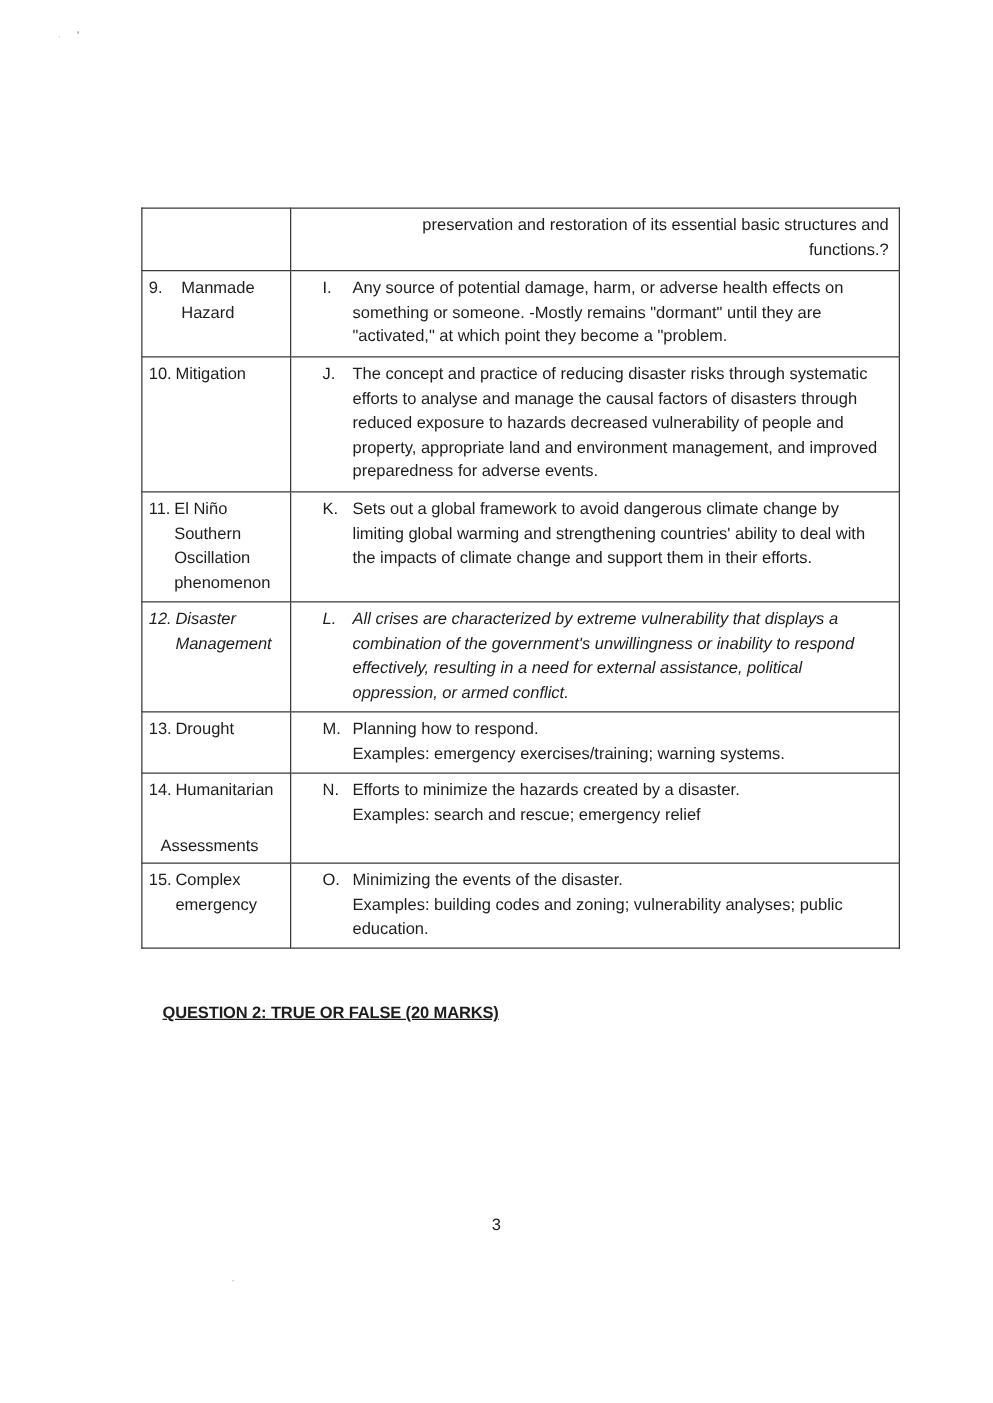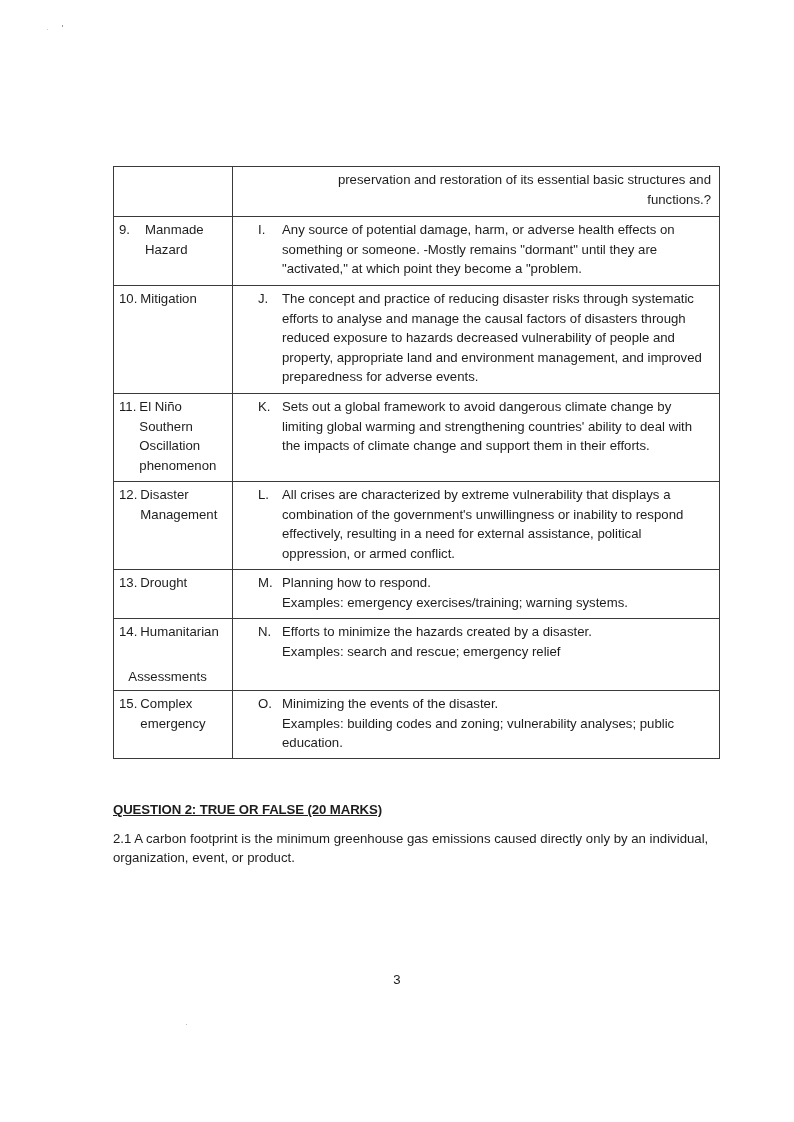--- a/index.html
+++ b/index.html
@@ -80,21 +80,21 @@
       top: 800px;
       width: 600px;
     }
     .q2-title {
       font-weight: bold;
       text-decoration: underline;
       margin: 0 0 8px 0;
       letter-spacing: -0.1px;
     }
     .q2 p {
-      margin: 0 0 9px 0;
+      margin: 0 0 9px 17px;
     }
     .page-num {
       position: absolute;
       left: 0;
       width: 794px;
       top: 970px;
       text-align: center;
     }
     .humanitarian-second {
       display: block;
@@ -160,21 +160,21 @@
           </div>
         </td>
         <td class="def-cell">
           <div class="def">
             <span class="letter">K.</span>
             <span class="text">Sets out a global framework to avoid dangerous climate change by limiting global warming and strengthening countries' ability to deal with the impacts of climate change and support them in their efforts.</span>
           </div>
         </td>
       </tr>
 
-      <tr style="height:88px;">
+      <tr style="height:88px;font-style:italic;">
         <td class="term-cell">
           <div class="term indent">
             <span class="num">12.</span>
             <span class="label">Disaster Management</span>
           </div>
         </td>
         <td class="def-cell">
           <div class="def">
             <span class="letter">L.</span>
             <span class="text">All crises are characterized by extreme vulnerability that displays a combination of the government's unwillingness or inability to respond effectively, resulting in a need for external assistance, political oppression, or armed conflict.</span>
@@ -237,16 +237,15 @@
             </span>
           </div>
         </td>
       </tr>
     </tbody>
   </table>
 </div>
 
 <div class="q2">
   <p class="q2-title">QUESTION 2: TRUE OR FALSE (20 MARKS)</p>
-  <p>2.1 A carbon footprint is the minimum greenhouse gas emissions caused directly only by an individual, organization, event, or product.</p>
 </div>
 
 <div class="page-num">3</div>
 
 </body></html>

